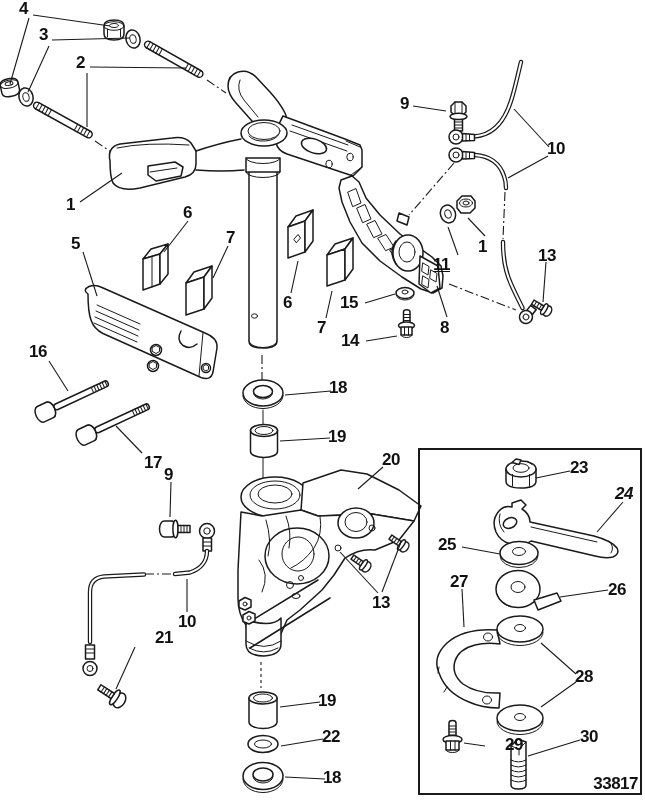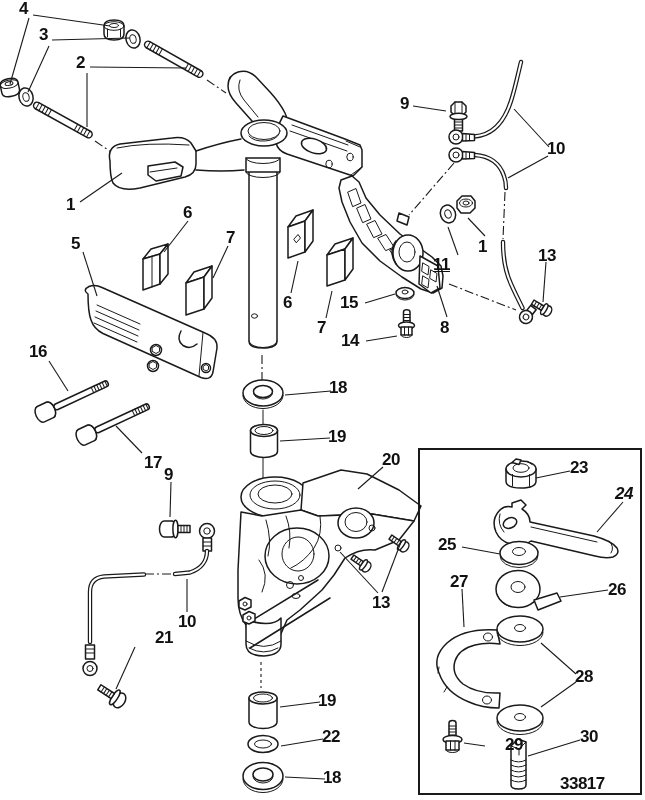--- a/index.html
+++ b/index.html
@@ -11,21 +11,21 @@
   .l{fill:none;stroke:#1a1a1a;stroke-width:1.5;stroke-linejoin:round;stroke-linecap:round;}
   .t{fill:none;stroke:#1a1a1a;stroke-width:1;stroke-linejoin:round;stroke-linecap:round;}
   .dd{fill:none;stroke:#1a1a1a;stroke-width:1.1;stroke-dasharray:9 3 2 3;}
   .dsh{fill:none;stroke:#1a1a1a;stroke-width:1.1;stroke-dasharray:3 3;}
   .co{fill:none;stroke:#1a1a1a;stroke-width:4.4;stroke-linecap:round;}
   .ci{fill:none;stroke:#fff;stroke-width:2;stroke-linecap:round;}
   .frame{fill:none;stroke:#1a1a1a;stroke-width:2;}
   #leader-layer line{stroke:#1a1a1a;stroke-width:1.1;}
   .callout{position:absolute;font-weight:700;font-size:17px;line-height:1;color:#111;
            letter-spacing:-0.5px;white-space:nowrap;}
-  .drawing-number{position:absolute;left:560px;top:774px;width:78px;text-align:left;
+  .drawing-number{position:absolute;left:560px;top:774px;width:78px;text-align:right;
            font-weight:700;font-size:17px;color:#111;letter-spacing:-0.5px;}
 </style>
 </head>
 <body>
 
 <div class="stage">
 <svg width="645" height="800" viewBox="0 0 645 800">
 
   <g>
     <path class="dd" d="M207,80 L226,93"></path>

